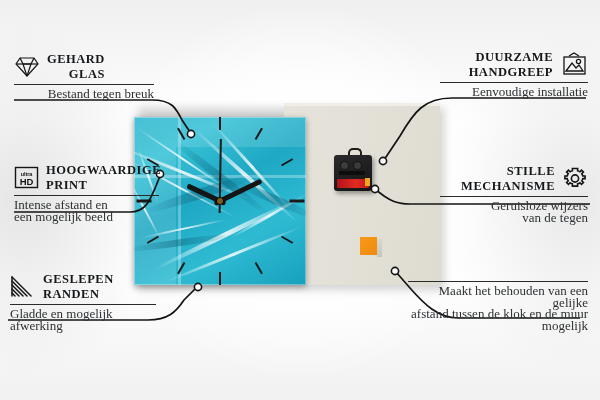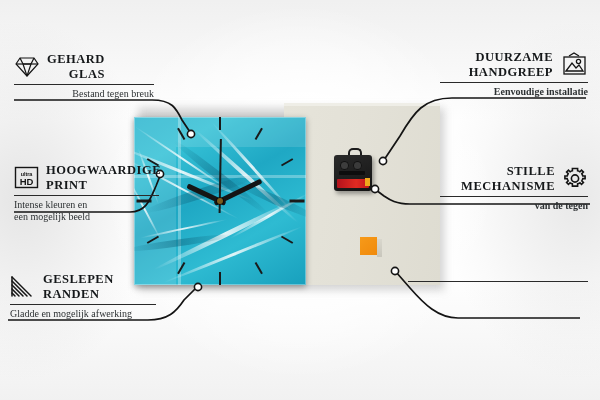--- a/index.html
+++ b/index.html
@@ -80,23 +80,23 @@
   #links{position:absolute;inset:0;}
 
   
   .feat{position:absolute;}
   .feat .head{display:flex;align-items:center;gap:7px;}
   .feat.right .head{justify-content:flex-end;}
   .ttl{font-family:"Liberation Serif",serif;font-weight:bold;font-size:12.5px;
      letter-spacing:.5px;color:#15181a;line-height:14.5px;text-transform:uppercase;}
   .feat.right .ttl{text-align:right;}
   .rule{height:1px;background:#2a2a2a;margin-top:3px;}
-  .desc{font-family:"Liberation Serif",serif;font-size:10px;color:#2d3133;
+  .desc{font-family:"Liberation Serif",serif;font-size:13px;color:#2d3133;
      line-height:11.5px;margin-top:3px;}
-  .feat.right .desc{text-align:right;font-weight:bold;}
+  .feat.right .desc{text-align:right;}
   .ico{flex:0 0 auto;display:flex;align-items:center;justify-content:center;}
 </style>
 </head>
 <body>
 
 <div id="stage">
 
   <div class="bg-base"></div>
   <div class="bg-vig-t"></div>
   <div class="bg-vig-b"></div>
@@ -215,21 +215,21 @@
           <text x="12.5" y="19" font-family="Liberation Sans, sans-serif" font-size="9.5" font-weight="bold" text-anchor="middle" fill="#151515">HD</text>
         </svg>
       </span>
       <div>
         <div class="ttl">HOOGWAARDIGE</div>
         <div class="ttl">PRINT</div>
       </div>
     </div>
     <div class="rule"></div>
     <div class="desc">
-      <div>Intense kleuren en</div>
+      <div>Intense afstand en</div>
       <div>een mogelijk beeld</div>
     </div>
   </div>
 
   <div class="feat left" style="left:10px;top:272px;width:150px;">
     <div class="head">
       <span class="ico">
         <svg width="26" height="23" viewBox="0 0 26 23">
             <g stroke="#151515" stroke-width="1.5" stroke-linecap="round">
           <path d="M2,2 L2,21"></path>
@@ -285,21 +285,26 @@
         <svg width="26" height="25" viewBox="0 0 26 25">
             <g fill="none" stroke="#151515" stroke-width="1.6">
           <path d="M13,2.5 l2.6,0 0,2.3 a8,8 0 0 1 2.3,1 l1.6,-1.6 1.9,1.9 -1.6,1.6 a8,8 0 0 1 1,2.3 l2.3,0 0,2.6 -2.3,0 a8,8 0 0 1 -1,2.3 l1.6,1.6 -1.9,1.9 -1.6,-1.6 a8,8 0 0 1 -2.3,1 l0,2.3 -2.6,0 -2.6,0 0,-2.3 a8,8 0 0 1 -2.3,-1 l-1.6,1.6 -1.9,-1.9 1.6,-1.6 a8,8 0 0 1 -1,-2.3 l-2.3,0 0,-2.6 2.3,0 a8,8 0 0 1 1,-2.3 l-1.6,-1.6 1.9,-1.9 1.6,1.6 a8,8 0 0 1 2.3,-1 l0,-2.3 z"></path>
           <circle cx="13" cy="12.5" r="3.6"></circle>
         </g>
           </svg>
       </span>
     </div>
     <div class="rule"></div>
     <div class="desc">
+      <div>Geruisloze wijzers</div>
       <div>van de tegen</div>
     </div>
   </div>
 
   <div class="feat right" style="left:408px;top:278px;width:180px;">
     <div class="rule"></div>
+    <div class="desc">
+      <div>Maakt het behouden van een gelijke</div>
+      <div>afstand tussen de klok en de muur mogelijk</div>
+    </div>
   </div>
 
 </div>
 
 </body></html>

